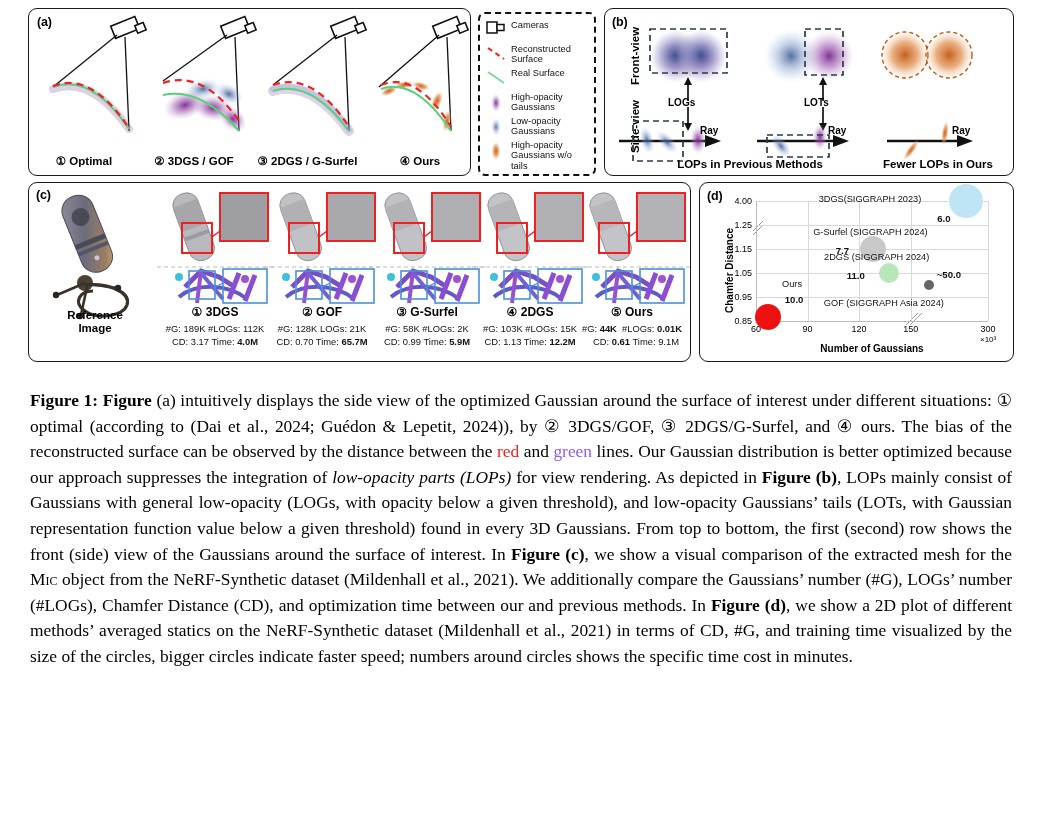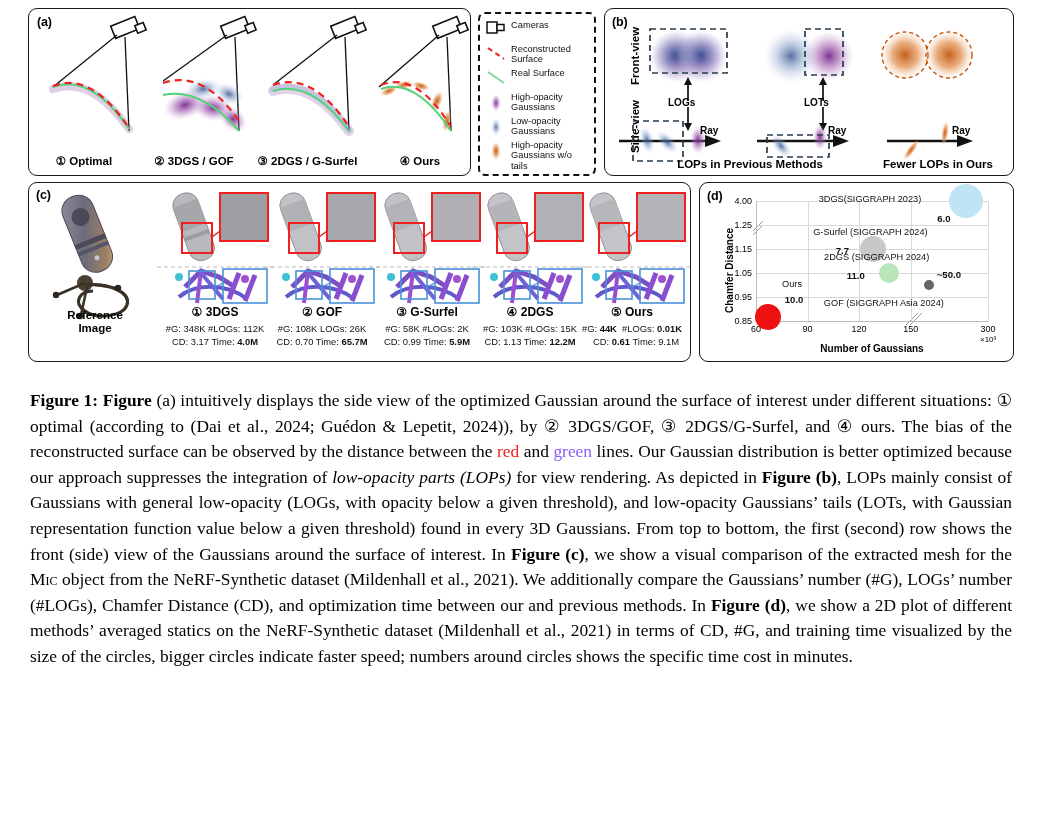--- a/index.html
+++ b/index.html
@@ -331,21 +331,21 @@
           <path d="M44,86 L66,112" stroke="#6d63d4" stroke-width="4" fill="none"></path>
           <circle cx="22" cy="90" r="4" fill="#3fc0d8"></circle>
           <circle cx="88" cy="92" r="4" fill="#a153cf"></circle>
         </g>
         <rect x="32" y="84" width="26" height="28" fill="none" stroke="#4a90d9" stroke-width="1.6"></rect>
         <line x1="58" y1="100" x2="66" y2="96" stroke="#4a90d9" stroke-width="1.3"></line>
         <rect x="66" y="82" width="44" height="34" fill="none" stroke="#4a90d9" stroke-width="1.6"></rect>
         <path d="M72,112 L82,86 M88,114 L98,88" stroke="#8a4fd0" stroke-width="5" fill="none"></path>
       </svg>
       <div class="c-name">① 3DGS</div>
-      <div class="c-stat" style="top:136px;">#G: 348K  #LOGs: 112K</div>
+      <div class="c-stat" style="top:136px;">#G: 189K  #LOGs: 112K</div>
       <div class="c-stat" style="top:149px;"><span>CD: 3.17  Time: </span><b>4.0M</b></div>
     </div>
 
     <div class="c-col" style="left:235px;">
       <svg width="116" height="118" style="position:absolute;left:0;top:0;">
         <g transform="rotate(-20 40 46)">
           <rect x="26" y="4" width="26" height="70" rx="12" fill="#c2c2c6" stroke="#909096" stroke-width="0.9"></rect>
           <rect x="26" y="14" width="26" height="26" fill="#b0b0b5"></rect>
         </g>
         <rect x="25" y="36" width="30" height="30" fill="none" stroke="#ee2020" stroke-width="2"></rect>
@@ -357,21 +357,21 @@
         <path d="M44,84 L40,116" stroke="#9b4fd0" stroke-width="4" fill="none"></path>
         <path d="M44,86 L66,112" stroke="#6d63d4" stroke-width="4" fill="none"></path>
         <circle cx="22" cy="90" r="4" fill="#3fc0d8"></circle>
           <circle cx="88" cy="92" r="4" fill="#a153cf"></circle>
         <rect x="32" y="84" width="26" height="28" fill="none" stroke="#4a90d9" stroke-width="1.6"></rect>
         <line x1="58" y1="100" x2="66" y2="96" stroke="#4a90d9" stroke-width="1.3"></line>
         <rect x="66" y="82" width="44" height="34" fill="none" stroke="#4a90d9" stroke-width="1.6"></rect>
         <path d="M72,112 L82,86 M88,114 L98,88" stroke="#8a4fd0" stroke-width="5" fill="none"></path>
       </svg>
       <div class="c-name">② GOF</div>
-      <div class="c-stat" style="top:136px;">#G: 108K  LOGs: 26K</div>
+      <div class="c-stat" style="top:136px;">#G: 128K  LOGs: 21K</div>
       <div class="c-stat" style="top:149px;"><span>CD: 0.70  Time: </span><b>65.7M</b></div>
     </div>
 
     <div class="c-col" style="left:340px;">
       <svg width="116" height="118" style="position:absolute;left:0;top:0;">
         <g transform="rotate(-20 40 46)">
           <rect x="26" y="4" width="26" height="70" rx="12" fill="#c2c2c6" stroke="#909096" stroke-width="0.9"></rect>
           <rect x="26" y="14" width="26" height="26" fill="#b2b2b7"></rect>
         </g>
         <rect x="25" y="36" width="30" height="30" fill="none" stroke="#ee2020" stroke-width="2"></rect>

